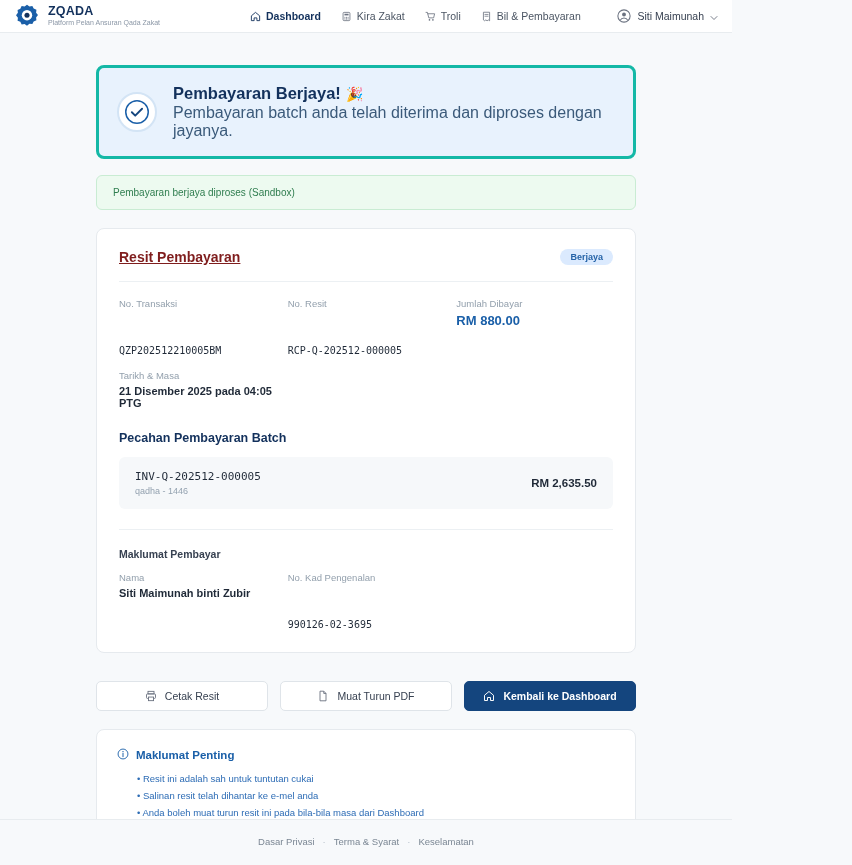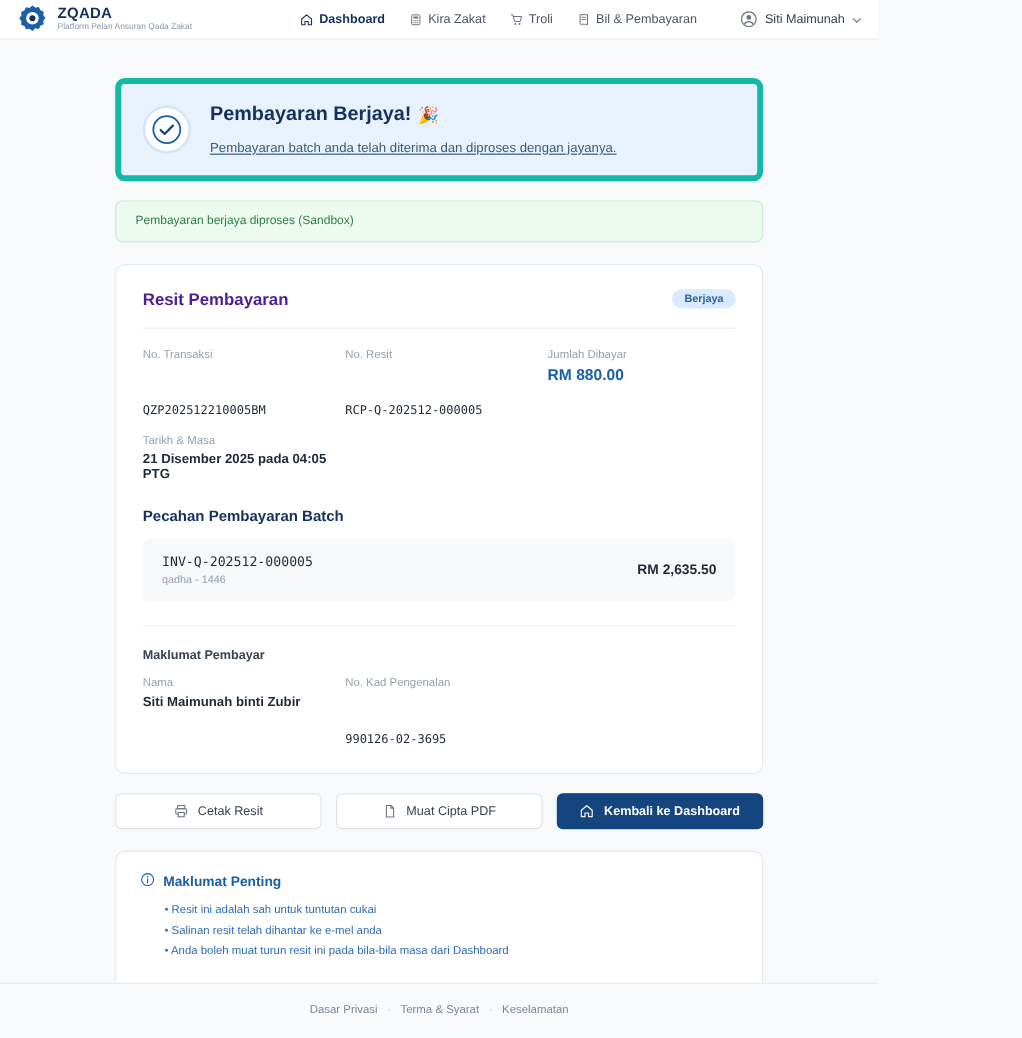--- a/index.html
+++ b/index.html
@@ -32,45 +32,45 @@
   .user { margin-left: auto; display: flex; align-items: center; gap: 6px; font-size: 10.5px; color: #374151; cursor: pointer; }
   .user-avatar { width: 14px; height: 14px; }
   .caret { width: 8px; height: 8px; }
 
   
   .main { flex: 1 1 auto; overflow: hidden; display: flex; flex-direction: column; align-items: center; }
   .content { width: 540px; margin-top: 32px; }
 
   
   .banner {
-    background: #e8f2fd; border: 5px solid #14b8a6; border-radius: 8px;
+    background: #e8f2fd; border: 3px solid #14b8a6; border-radius: 8px;
     padding: 16px 18px; display: flex; align-items: center; gap: 16px;
   }
   .banner-icon {
     width: 40px; height: 40px; flex: 0 0 40px; border-radius: 50%;
     background: #ffffff; border: 2px solid #d3e4f5;
     display: flex; align-items: center; justify-content: center;
   }
   .banner-title { font-size: 16.5px; font-weight: bold; color: #13315c; display: flex; align-items: center; gap: 6px; }
   .banner-emoji { font-size: 14px; }
-  .banner-sub { font-size: 11px; color: #3b5a7a; margin-top: 13px; text-decoration: underline; }
+  .banner-sub { font-size: 16px; color: #3b5a7a; margin-top: 1px; }
 
   
   .sandbox {
     margin-top: 16px; background: #edfaf0; border: 1px solid #c9ecd3; border-radius: 6px;
     padding: 11px 16px; font-size: 10px; color: #2f7d4f;
   }
 
   
   .card {
     margin-top: 18px; background: #ffffff; border: 1px solid #e6eaee; border-radius: 8px;
     padding: 20px 22px 22px 22px;
   }
   .card-head { display: flex; align-items: center; justify-content: space-between; }
-  .card-title { font-size: 14px; font-weight: bold; color: #4c1d95; }
+  .card-title { font-size: 14px; font-weight: bold; color: #7f1d1d; text-decoration: underline; }
   .badge {
     background: #dbeafe; color: #2563a8; font-size: 9px; font-weight: bold;
     padding: 3px 10px; border-radius: 10px;
   }
   .divider { height: 1px; background: #ecf0f3; margin: 16px 0 0 0; }
 
   .grid2 { display: grid; grid-template-columns: 1fr 1fr 1fr; row-gap: 14px; column-gap: 12px; margin-top: 16px; }
   .flabel { font-size: 9.5px; color: #93a0ad; margin-bottom: 4px; }
   .fvalue { font-size: 10px; color: #1f2937; font-family: "DejaVu Sans Mono", monospace; margin-top: 36px; }
   .fvalue-strong { font-size: 11px; color: #1f2937; font-weight: bold; }
@@ -82,21 +82,21 @@
     margin-top: 12px; background: #f6f8fa; border-radius: 6px; padding: 13px 16px;
     display: flex; align-items: center; justify-content: space-between;
   }
   .bd-code { font-size: 11px; color: #1f2937; font-family: "DejaVu Sans Mono", monospace; }
   .bd-sub { font-size: 9px; color: #94a2b0; margin-top: 3px; }
   .bd-amt { font-size: 11.5px; font-weight: bold; color: #1f2937; }
 
   .payer-title { font-size: 10.5px; font-weight: bold; color: #374151; margin-top: 18px; }
 
   
-  .actions { margin-top: 16px; display: flex; gap: 12px; }
+  .actions { margin-top: 28px; display: flex; gap: 12px; }
   .btn {
     flex: 1 1 0; height: 30px; border-radius: 5px; display: flex; align-items: center;
     justify-content: center; gap: 8px; font-size: 10.5px; cursor: pointer;
   }
   .btn-outline { background: #ffffff; border: 1px solid #dfe4e9; color: #374151; }
   .btn-primary { background: #14457e; border: 1px solid #14457e; color: #ffffff; font-weight: bold; }
   .btn svg { display: block; }
 
   
   .info {
@@ -285,21 +285,21 @@
           </span>
           <span>Cetak Resit</span>
         </div>
         <div class="btn btn-outline">
           <span>
             <svg viewBox="0 0 16 16" width="12" height="12">
                 <path d="M4 1.6h5l3 3v9.8H4z" fill="none" stroke="#6b7280" stroke-width="1.2" stroke-linejoin="round"></path>
                 <path d="M9 1.6v3h3" fill="none" stroke="#6b7280" stroke-width="1.2"></path>
               </svg>
           </span>
-          <span>Muat Cipta PDF</span>
+          <span>Muat Turun PDF</span>
         </div>
         <div class="btn btn-primary">
           <span>
             <svg viewBox="0 0 16 16" width="12" height="12">
                 <path d="M8 2l6 5v7H10v-4H6v4H2V7z" fill="none" stroke="#ffffff" stroke-width="1.3" stroke-linejoin="round"></path>
               </svg>
           </span>
           <span>Kembali ke Dashboard</span>
         </div>
       </div>

